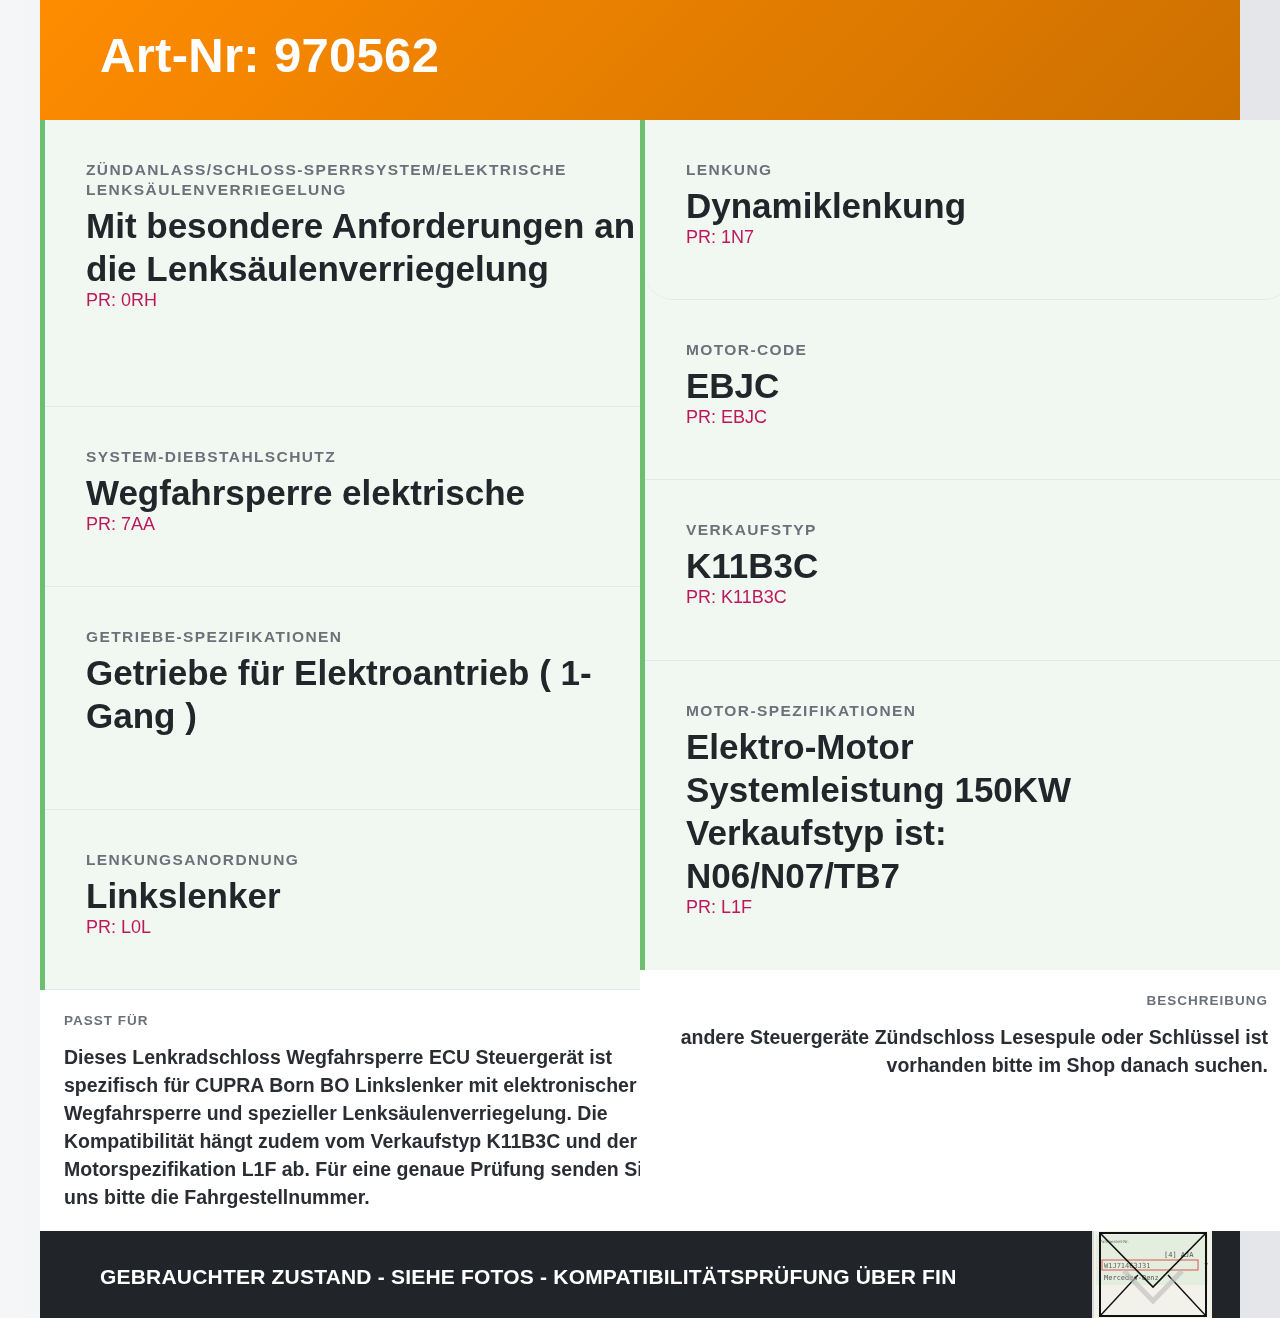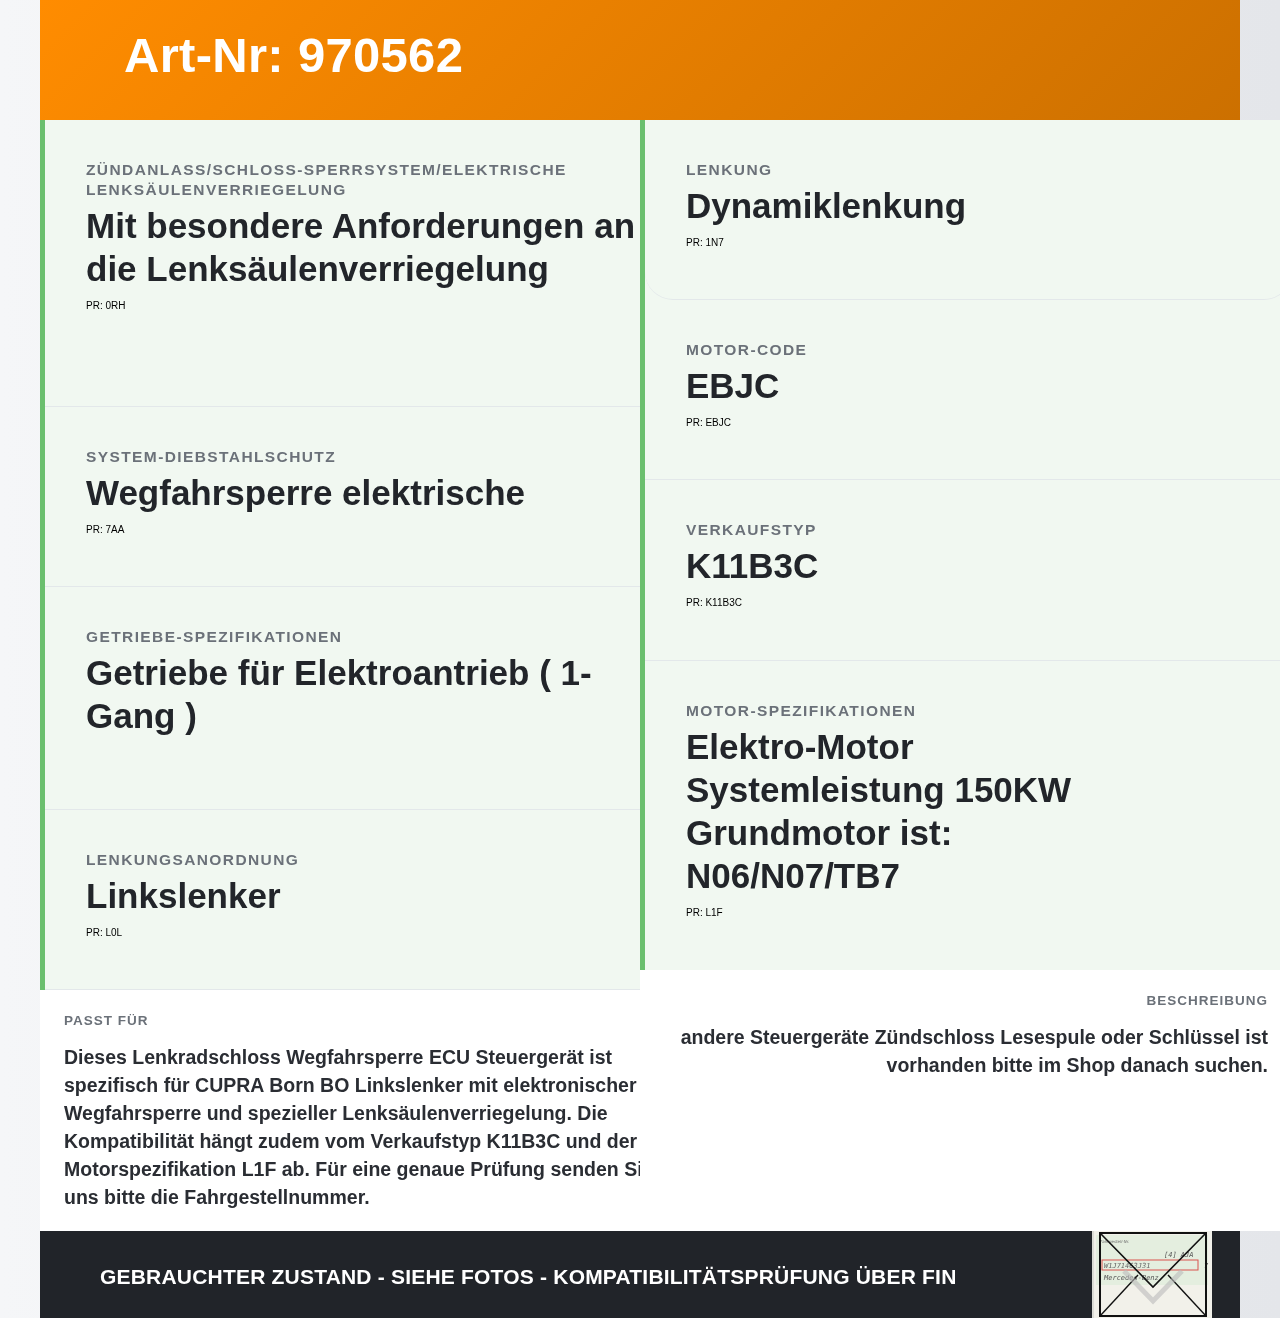--- a/index.html
+++ b/index.html
@@ -9,21 +9,21 @@
       font-family: "Liberation Sans", "DejaVu Sans", sans-serif;
       color: #212529;
     }
     .page {
       position: absolute; left: 40px; top: 0; width: 1200px; height: 1318px;
       background: #ffffff;
     }
     .header {
       height: 120px;
       background: linear-gradient(135deg, #ff8c00 0%, #cc7000 100%);
-      padding-left: 84px;
+      padding-left: 60px;
       display: flex; align-items: center;
     }
     .header h1 {
       color: #ffffff; font-size: 49px; font-weight: 700; letter-spacing: 0.3px;
       margin-top: -10px;
     }
     .grid { position: relative; height: 1111px; }
     .col { position: absolute; top: 0; width: 652px; }
     .col.left { left: 0; }
     .col.right { left: 600px; }
@@ -37,21 +37,21 @@
     }
     .spec .label {
       font-size: 15.5px; font-weight: 700; letter-spacing: 1.4px;
       color: #6b7179; text-transform: uppercase; line-height: 20px;
     }
     .spec .value {
       font-size: 35px; font-weight: 700; color: #22252a;
       line-height: 43px; margin-top: 4px;
     }
     .spec .pr {
-      font-size: 10px; color: #000000; margin-top: 6px; line-height: 20px;
+      font-size: 18px; color: #be185d; line-height: 20px;
     }
     .info {
       padding: 22px 24px 20px 24px;
       background: #ffffff;
     }
     .left .info { border-right: 1px solid #eaedef; }
     .info .label {
       font-size: 13.5px; font-weight: 700; letter-spacing: 1px;
       color: #6b7179; text-transform: uppercase; line-height: 18px;
     }
@@ -66,21 +66,20 @@
       padding-left: 60px;
     }
     .footer .note {
       color: #ffffff; font-size: 21px; font-weight: 700; letter-spacing: 0.2px;
       margin-top: 4px;
     }
     .fin-thumb {
       position: absolute; left: 1052px; top: 0; width: 118px; height: 87px;
       background: #ef4444;
       border-left: 2px solid #dcdcd6;
-      font-style: italic;
     }
     .fin-thumb svg { display: block; }
   </style>
 </head>
 <body>
 
 <div class="page">
 
   <div class="header">
     <h1>Art-Nr: 970562</h1>
@@ -128,21 +127,21 @@
           <div class="value">EBJC</div>
           <div class="pr">PR: EBJC</div>
         </div>
         <div class="spec" style="height:181px;">
           <div class="label">Verkaufstyp</div>
           <div class="value">K11B3C</div>
           <div class="pr">PR: K11B3C</div>
         </div>
         <div class="spec" style="height:309px; border-bottom:none;">
           <div class="label">Motor-Spezifikationen</div>
-          <div class="value" style="padding-right:100px;">Elektro-Motor Systemleistung 150KW Grundmotor ist: N06/N07/TB7</div>
+          <div class="value" style="padding-right:100px;">Elektro-Motor Systemleistung 150KW Verkaufstyp ist: N06/N07/TB7</div>
           <div class="pr">PR: L1F</div>
         </div>
       </div>
       <div class="info" style="height:261px;text-align:right;">
         <div class="label">Beschreibung</div>
         <div class="text">andere Steuergeräte Zündschloss Lesespule oder Schlüssel ist vorhanden bitte im Shop danach suchen.</div>
       </div>
     </div>
 
   </div>

